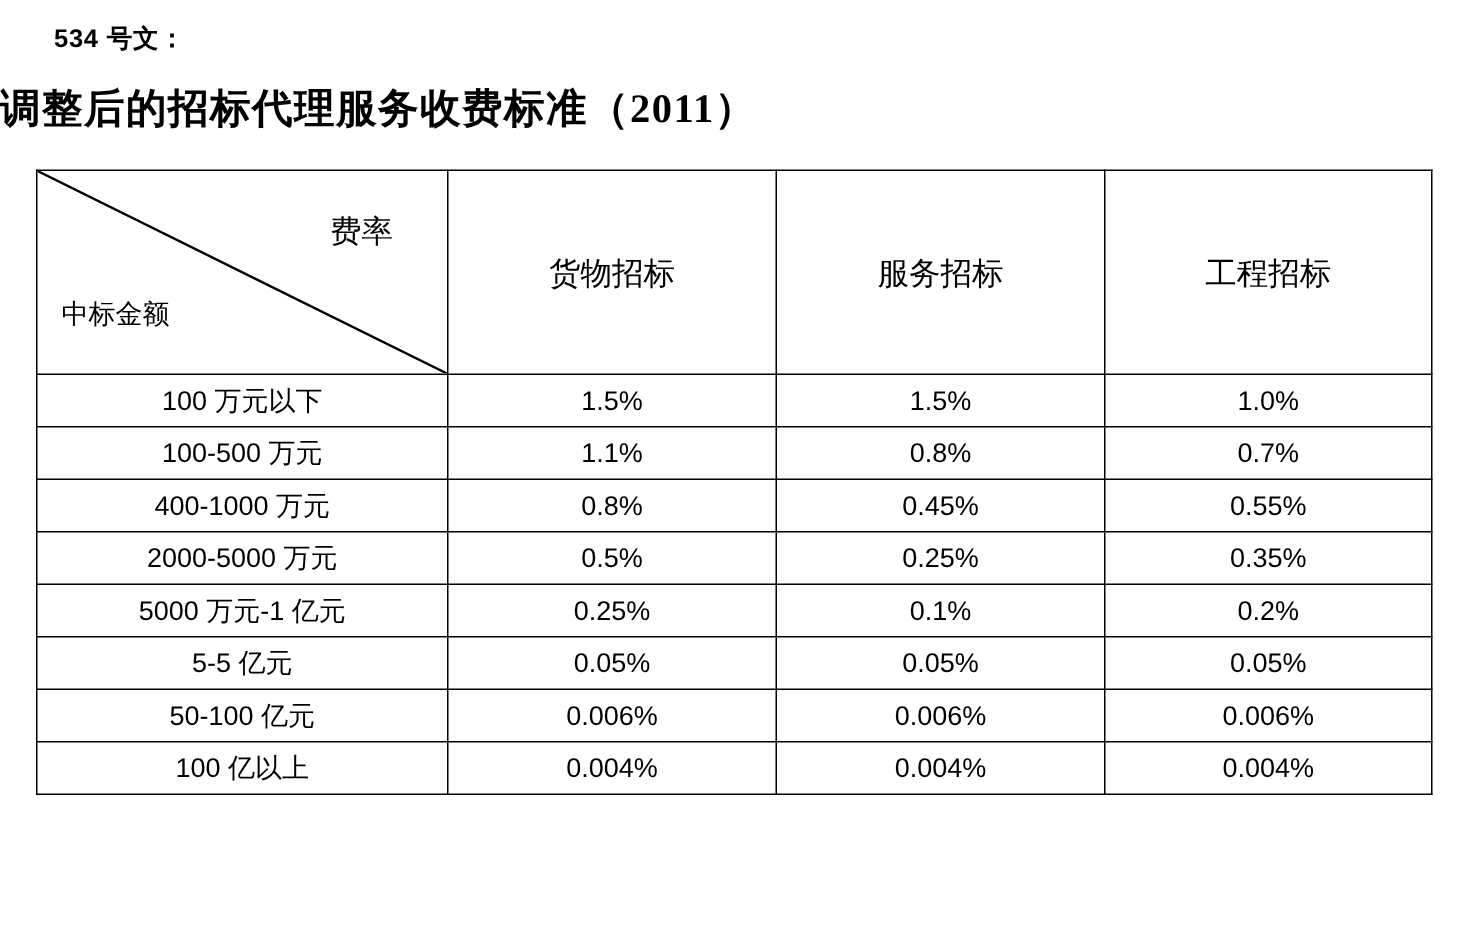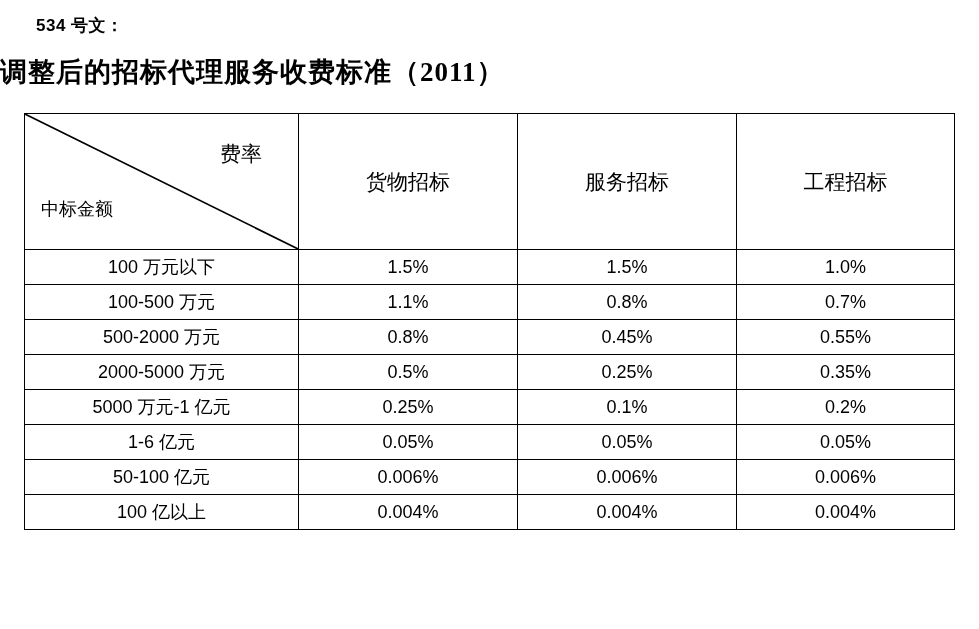--- a/index.html
+++ b/index.html
@@ -134,39 +134,39 @@
           <td>1.5%</td>
           <td>1.0%</td>
         </tr>
         <tr>
           <td class="rowlabel">100-500 万元</td>
           <td>1.1%</td>
           <td>0.8%</td>
           <td>0.7%</td>
         </tr>
         <tr>
-          <td class="rowlabel">500-2000 万元</td>
+          <td class="rowlabel">400-1000 万元</td>
           <td>0.8%</td>
           <td>0.45%</td>
           <td>0.55%</td>
         </tr>
         <tr>
           <td class="rowlabel">2000-5000 万元</td>
           <td>0.5%</td>
           <td>0.25%</td>
           <td>0.35%</td>
         </tr>
         <tr>
           <td class="rowlabel">5000 万元-1 亿元</td>
           <td>0.25%</td>
           <td>0.1%</td>
           <td>0.2%</td>
         </tr>
         <tr>
-          <td class="rowlabel">1-6 亿元</td>
+          <td class="rowlabel">5-5 亿元</td>
           <td>0.05%</td>
           <td>0.05%</td>
           <td>0.05%</td>
         </tr>
         <tr>
           <td class="rowlabel">50-100 亿元</td>
           <td>0.006%</td>
           <td>0.006%</td>
           <td>0.006%</td>
         </tr>

